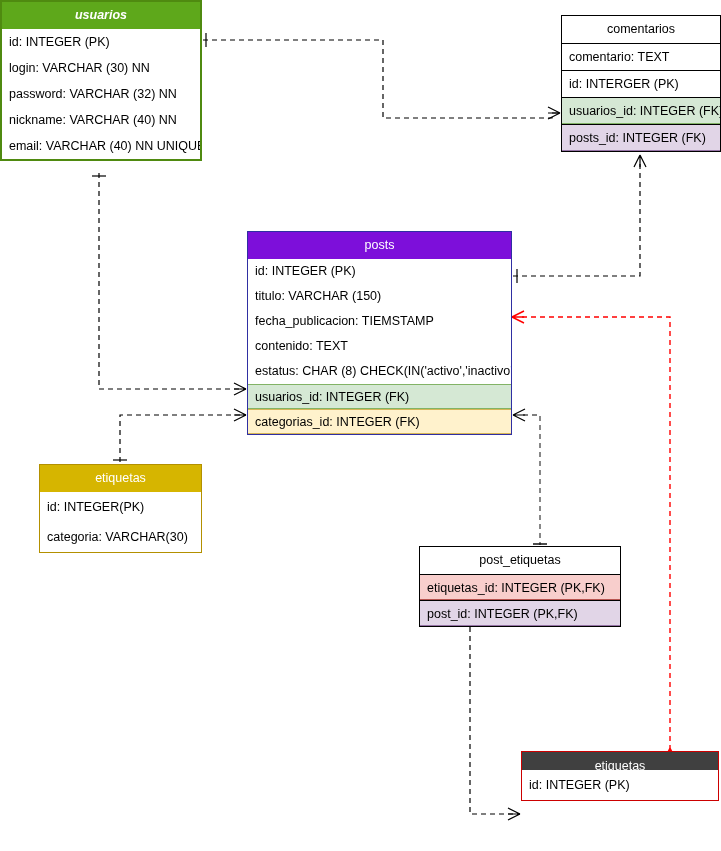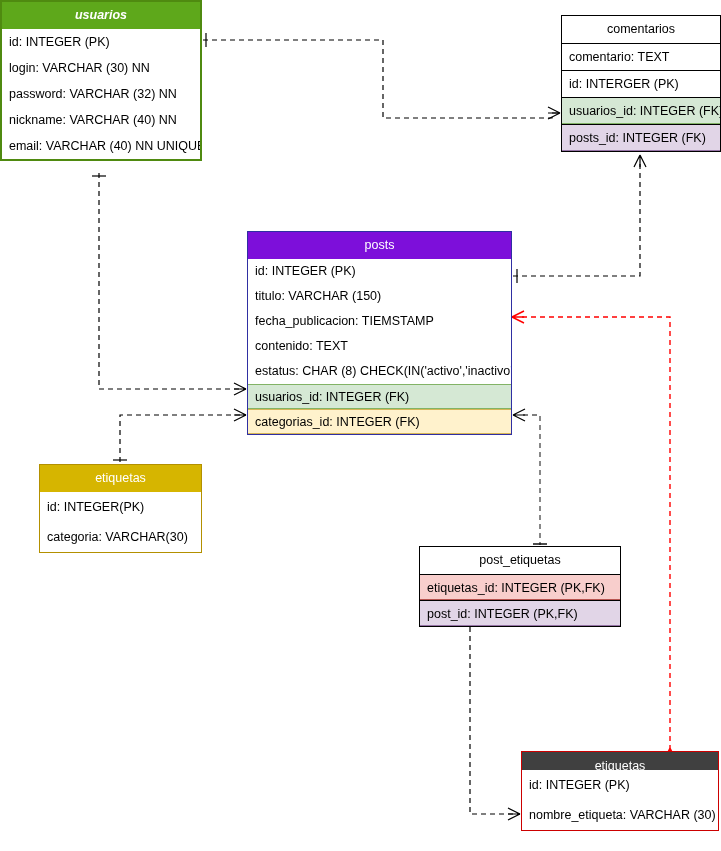--- a/index.html
+++ b/index.html
@@ -189,16 +189,15 @@
 
   <div class="entity e-post-etiquetas">
     <div class="entity-header plain">post_etiquetas</div>
     <div class="attr fk-pink">etiquetas_id: INTEGER (PK,FK)</div>
     <div class="attr fk-purple">post_id: INTEGER (PK,FK)</div>
   </div>
 
   <div class="entity e-etiquetas">
     <div class="entity-header">etiquetas</div>
     <div class="attr">id: INTEGER (PK)</div>
-    <div class="attr">nombre_etiqueta: VARCHAR (30)</div>
   </div>
 
 </div>
 
 </body></html>

